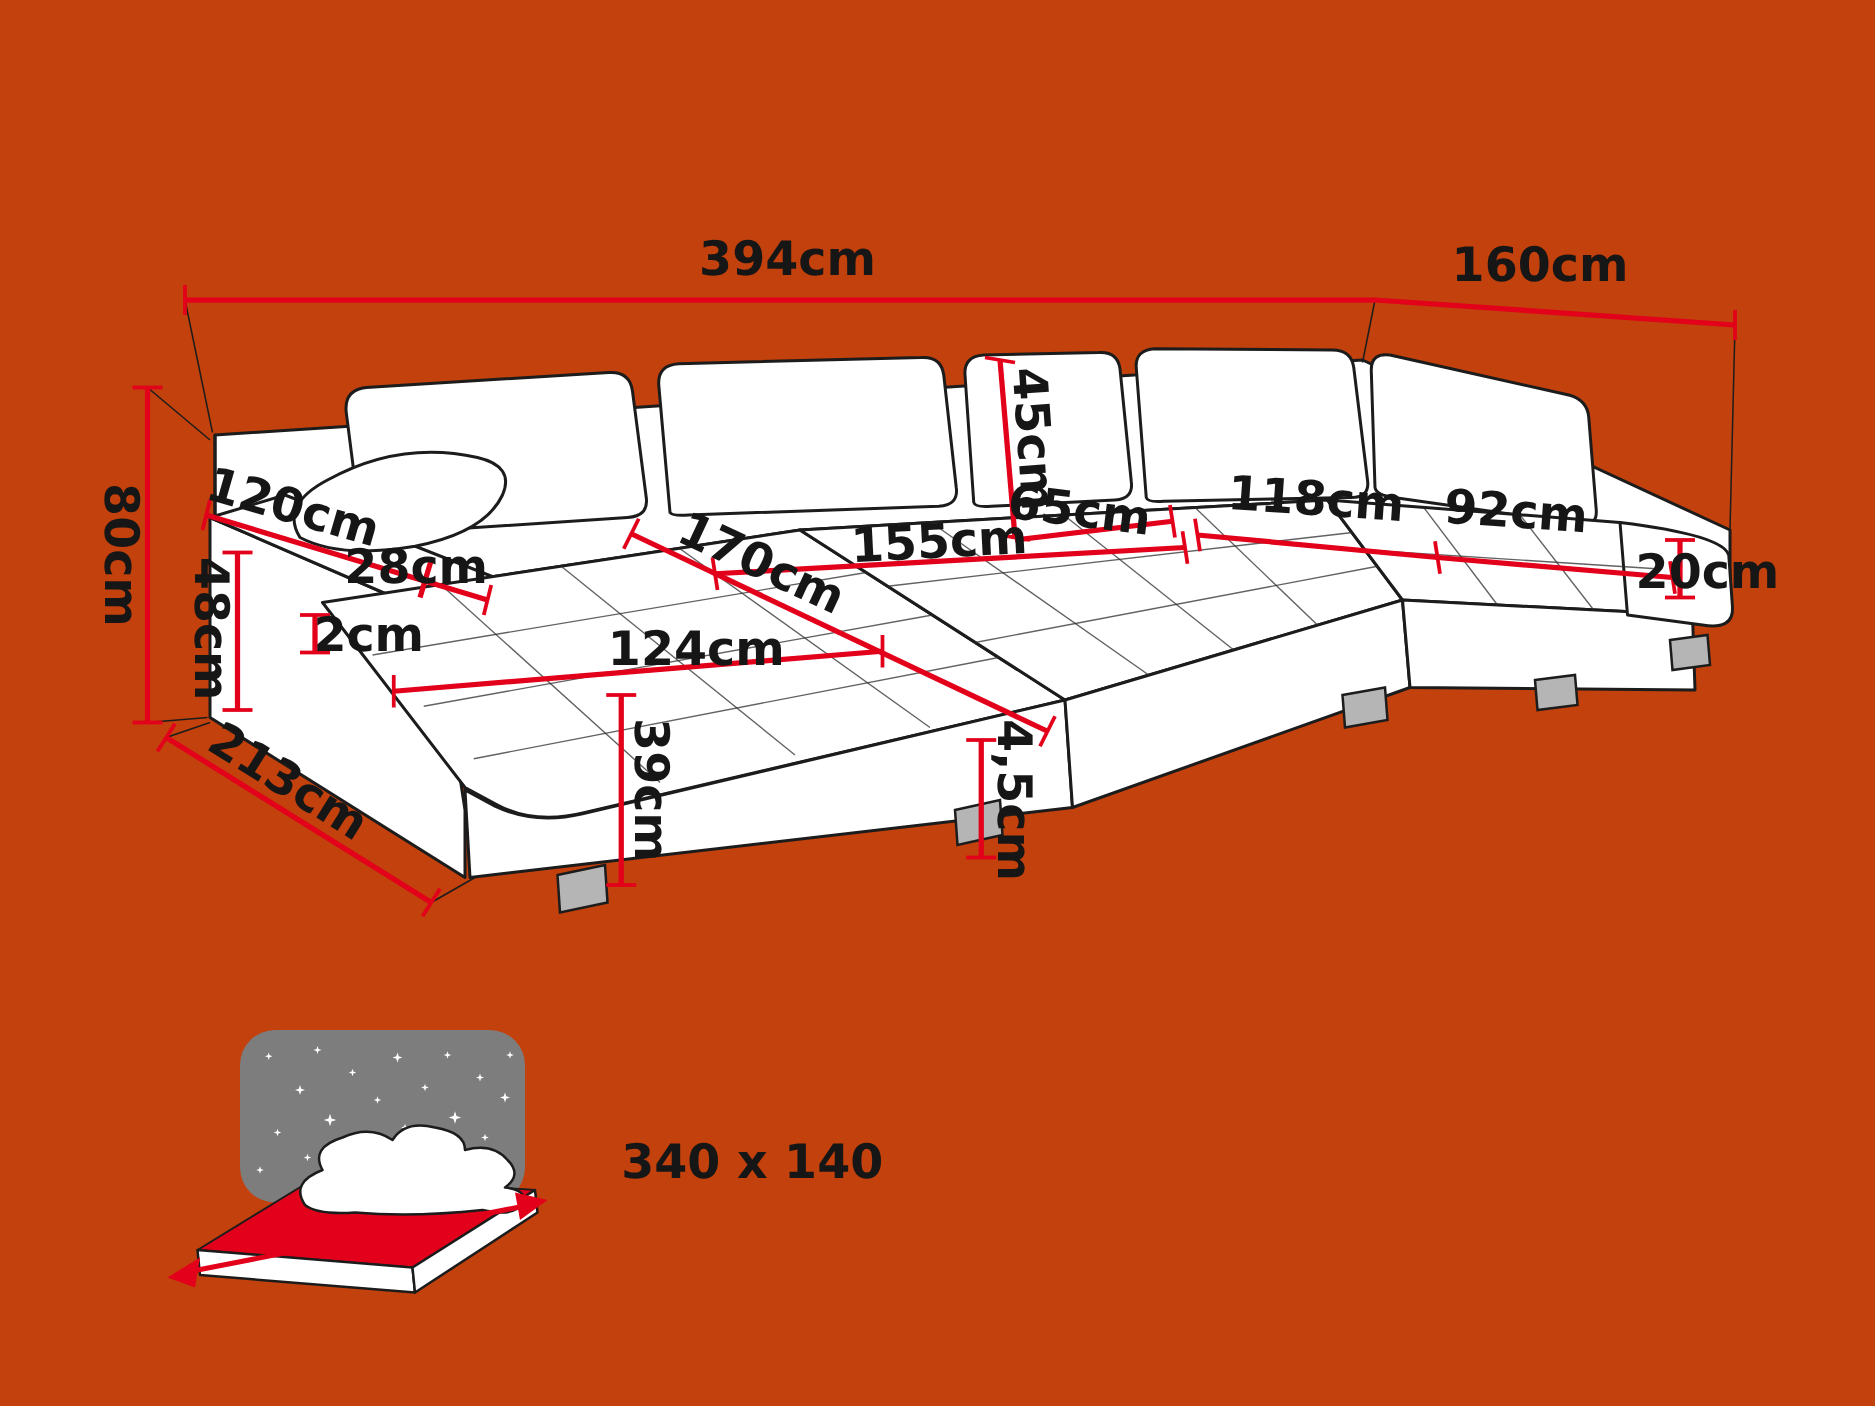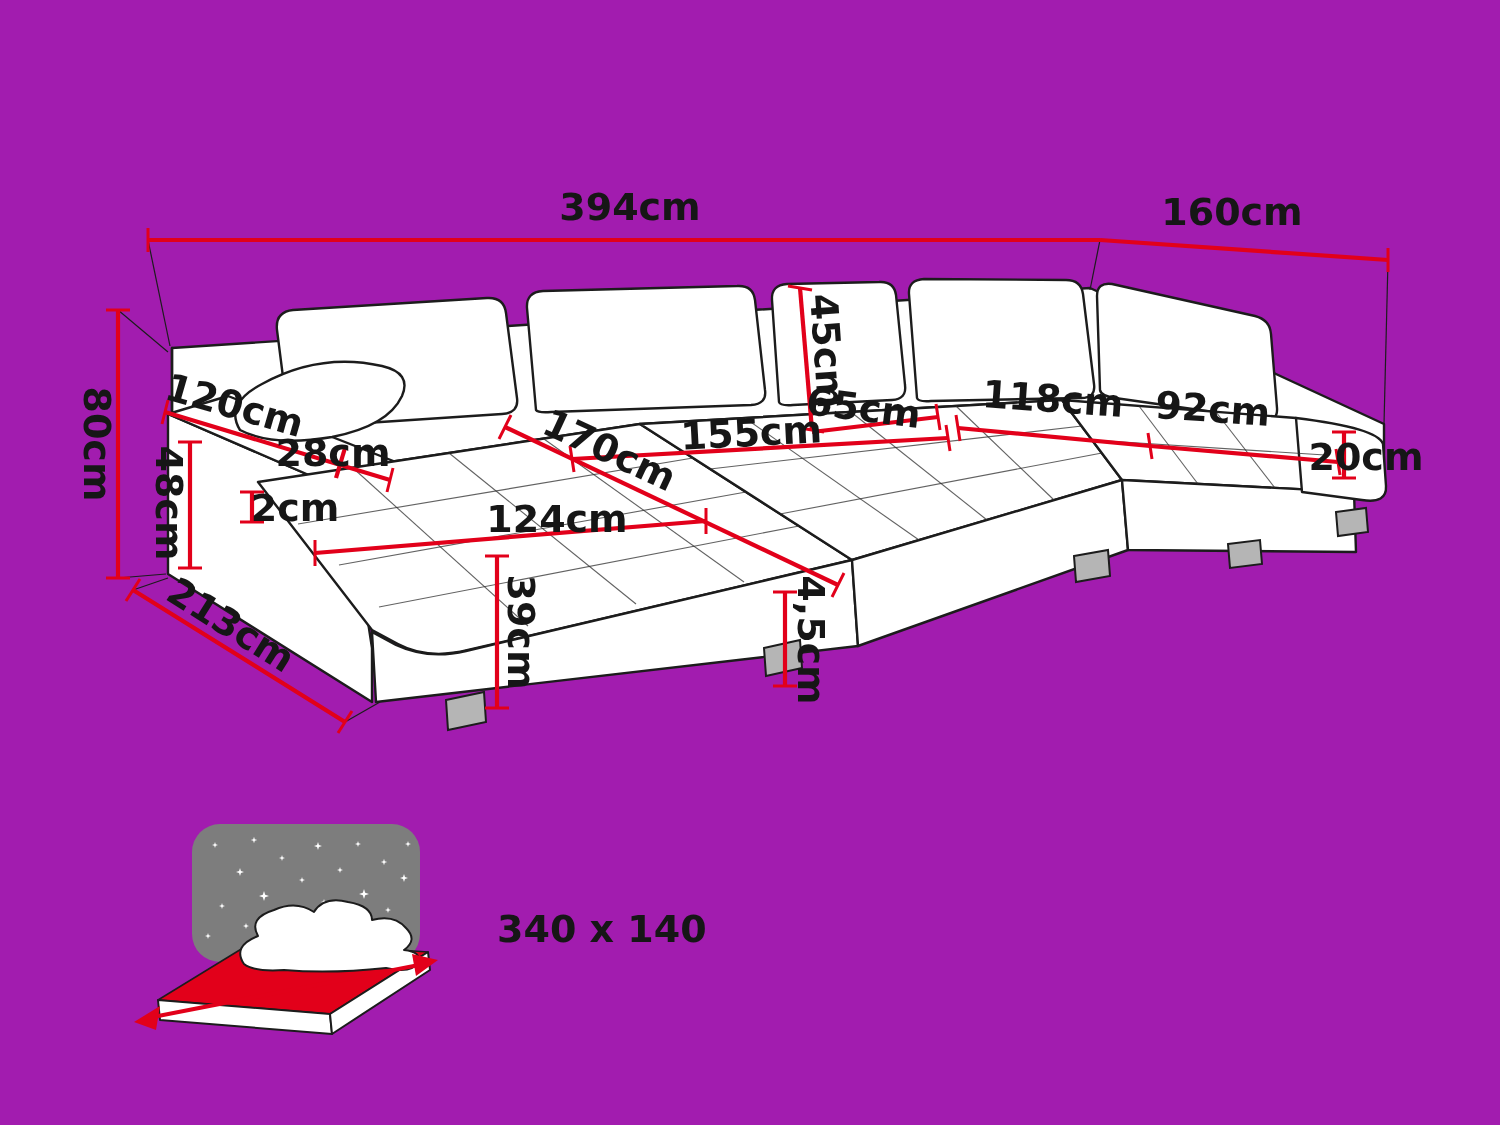--- a/index.html
+++ b/index.html
@@ -1,16 +1,16 @@
 <!DOCTYPE html>
 <html style="--dimension-line: #e2001a; --outline: #1c1c1c; --night-sky: #7d7d7d; --mattress: #e2001a;"><head>
 <meta charset="utf-8">
 <style>
   html,body { margin:0; padding:0; background:#fff; }
-  .canvas { width:1500px; height:1125px; background:#a21caf; position:relative; font-family:"DejaVu Sans","Liberation Sans",sans-serif; }
+  .canvas { width:1500px; height:1125px; background:#c2410c; position:relative; font-family:"DejaVu Sans","Liberation Sans",sans-serif; }
   svg { display:block; }
 
   .outline { fill:#ffffff; stroke:var(--outline,#1c1c1c); stroke-width:2.4; stroke-linejoin:round; stroke-linecap:round; }
   .edge    { fill:none;    stroke:var(--outline,#1c1c1c); stroke-width:2.4; stroke-linejoin:round; stroke-linecap:round; }
   .thin    { fill:none;    stroke:var(--outline,#1c1c1c); stroke-width:1.2; }
   .quilt   { fill:none;    stroke:#2e2e2e; stroke-width:1.1; opacity:.75; }
   .dim     { fill:none;    stroke:var(--dimension-line,#e2001a); stroke-width:4.2; }
   .tick    { fill:none;    stroke:var(--dimension-line,#e2001a); stroke-width:3; }
   .leg     { fill:#b5b5b5; stroke:var(--outline,#1c1c1c); stroke-width:2; }
   .sky     { fill:var(--night-sky,#7d7d7d); }

